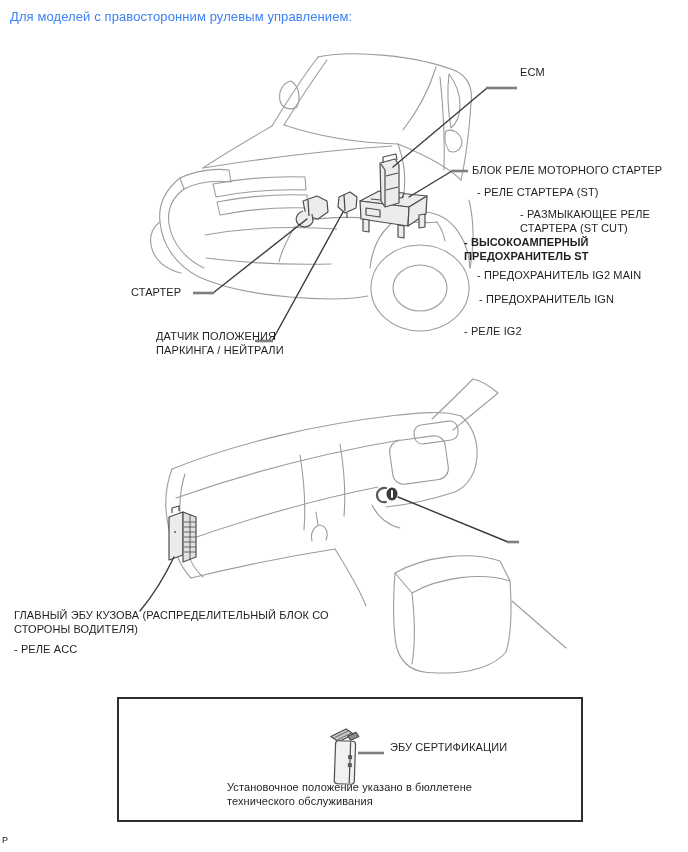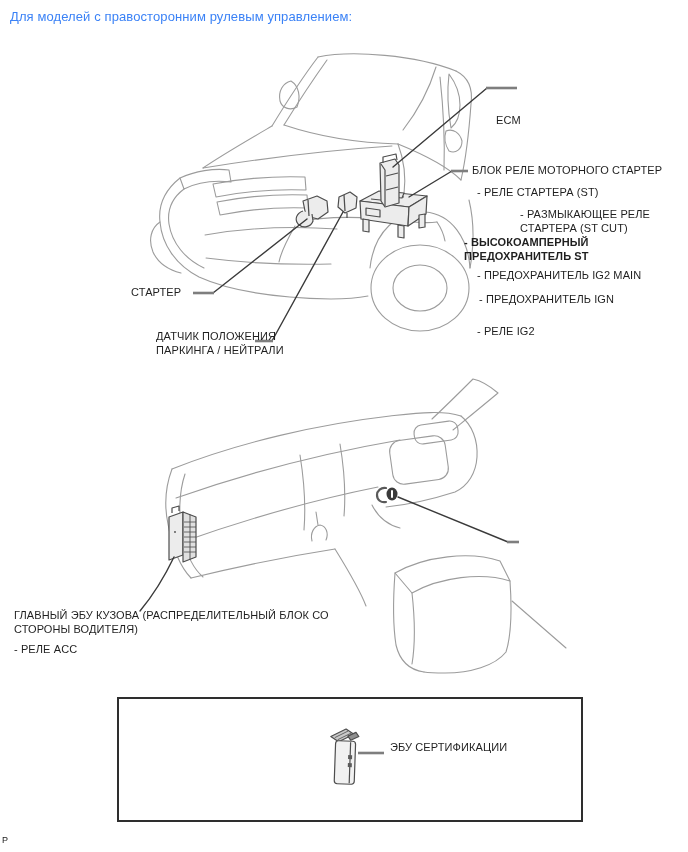--- a/index.html
+++ b/index.html
@@ -17,28 +17,28 @@
   .header{
     position:absolute;left:10px;top:9px;font-size:13px;color:#3b82f6;
     letter-spacing:.1px;
   }
   .note-box{
     position:absolute;left:117px;top:697px;width:462px;height:121px;
     border:2px solid #2e2e2e;background:transparent;
   }
   .page-marker{position:absolute;left:2px;top:835px;font-size:9px;color:#222;}
   
-  .lbl-ecm{left:496px;top:66px;margin-top:48px;}
+  .lbl-ecm{left:520px;top:66px;}
   .lbl-relay-title{left:472px;top:164px;}
   .lbl-relay-i1{left:477px;top:186px;}
   .lbl-relay-i2{left:477px;top:208px;width:155px;margin-left:43px;}
   .lbl-relay-i3{left:464px;top:236px;width:150px;font-weight:bold;}
   .lbl-relay-i4{left:477px;top:269px;}
   .lbl-relay-i5{left:479px;top:293px;}
-  .lbl-relay-i6{left:477px;top:325px;}
+  .lbl-relay-i6{left:464px;top:325px;}
   .lbl-starter{left:131px;top:286px;}
   .lbl-pn{left:124px;top:330px;width:140px;margin-left:32px;}
   .lbl-ign{left:523px;top:525px;width:102px;}
   .lbl-body-ecu{left:14px;top:609px;width:325px;}
   .lbl-body-ecu-item{left:14px;top:643px;}
   .lbl-cert{left:390px;top:741px;}
   .lbl-note{left:227px;top:781px;width:265px;}
 </style>
 </head>
 <body>
@@ -188,15 +188,16 @@
   <div class="lbl lbl-relay-i6">- РЕЛЕ IG2</div>
 
   <div class="lbl lbl-starter">СТАРТЕР</div>
   <div class="lbl wrap lbl-pn">ДАТЧИК ПОЛОЖЕНИЯ ПАРКИНГА / НЕЙТРАЛИ</div>
 
   <div class="lbl wrap lbl-body-ecu">ГЛАВНЫЙ ЭБУ КУЗОВА (РАСПРЕДЕЛИТЕЛЬНЫЙ БЛОК СО СТОРОНЫ ВОДИТЕЛЯ)</div>
   <div class="lbl lbl-body-ecu-item">- РЕЛЕ ACC</div>
 
   <div class="note-box"></div>
   <div class="lbl lbl-cert">ЭБУ СЕРТИФИКАЦИИ</div>
+  <div class="lbl wrap lbl-note">Установочное положение указано в бюллетене технического обслуживания</div>
 
   <div class="page-marker">P</div>
 </div>
 
 </body></html>

